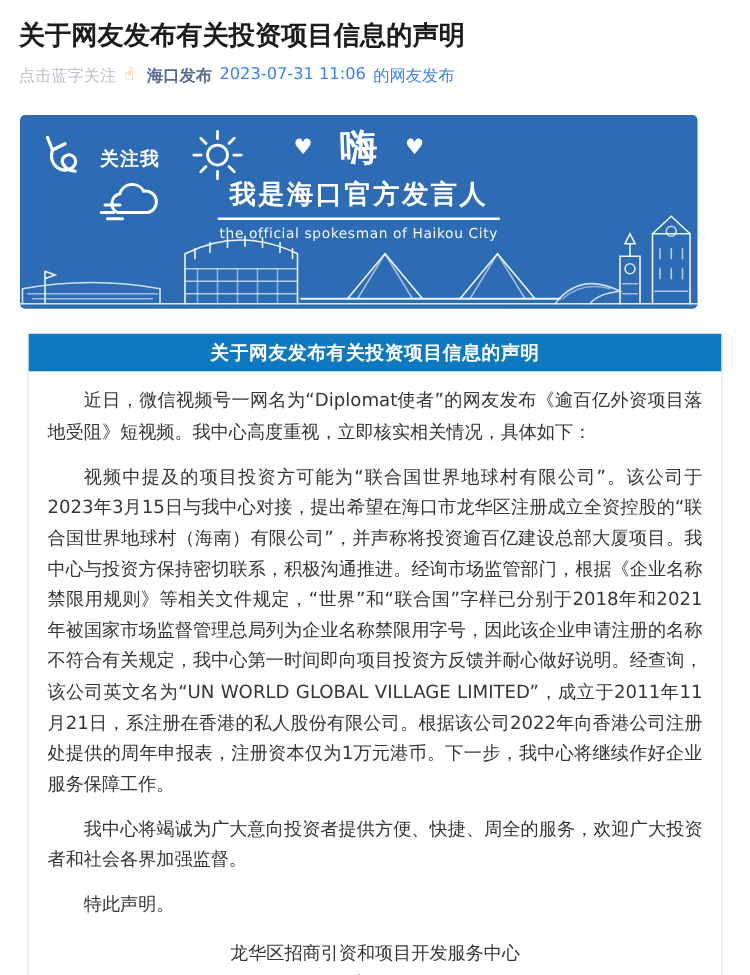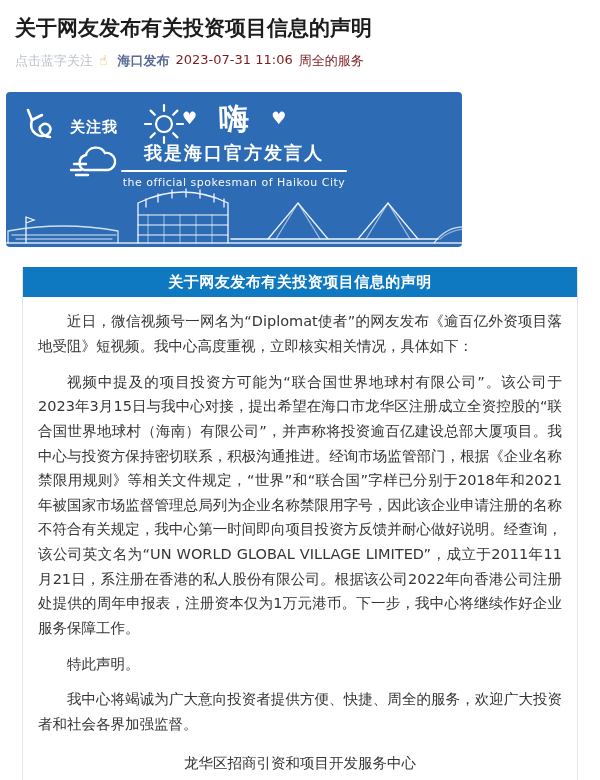--- a/index.html
+++ b/index.html
@@ -12,39 +12,39 @@
   .page-title{
     margin:0;font-size:21px;line-height:1.35;font-weight:bold;color:#1c1c1c;
   }
   .meta-row{
     margin-top:10px;display:flex;gap:6px;
     font-size:13px;color:#9aa0a8;white-space:nowrap;
   }
   .follow-hint{color:#bcc2ca;}
   .point-emoji{color:#f0a93c;font-size:14px;}
   .account-name{color:#576b95;font-weight:700;margin-left:4px;}
-  .pub-time,.pub-loc{color:#7f1d1d;}
+  .pub-time,.pub-loc{color:#3b82f6;}
 
   
   .banner{
-    position:relative;margin:22px 13px 0 6px;width:456px;height:155px;
+    position:relative;margin:22px 13px 0 16px;width:542px;height:155px;
     background:#2d6cb5;border-radius:4px;overflow:hidden;color:#ffffff;
   }
   .banner .follow-group{position:absolute;left:16px;top:14px;display:flex;align-items:flex-start;gap:2px;}
   .banner .follow-label{font-size:15px;font-weight:bold;margin-top:12px;letter-spacing:1px;}
   .banner .sun{position:absolute;left:136px;top:10px;}
   .banner .cloud{position:absolute;left:62px;top:52px;}
   .banner .center-block{
     position:absolute;left:0;right:0;top:10px;text-align:center;
   }
   .hi-row{display:flex;align-items:center;justify-content:center;gap:22px;}
   .hi-heart{font-size:17px;line-height:1;}
   .hi-text{font-size:30px;font-weight:bold;line-height:1.1;transform:rotate(-2deg);}
   .banner-main-title{
-    margin-top:6px;font-size:18px;font-weight:bold;letter-spacing:2px;
+    margin-top:6px;font-size:21px;font-weight:bold;letter-spacing:2px;
   }
   .banner-underline{width:226px;height:2px;background:#ffffff;margin:5px auto 4px auto;border-radius:1px;}
   .banner-subtitle{font-size:11px;opacity:.95;letter-spacing:.5px;}
   .skyline{position:absolute;left:0;bottom:0;width:574px;height:78px;display:block;opacity:.92;}
 
   
   .statement-box{
     margin:20px 22px 0 22px;width:556px;box-sizing:border-box;
     background:#ffffff;border:1px solid #dfe6ec;border-top:none;
   }
@@ -61,21 +61,21 @@
 </head>
 <body>
 
 <div class="article-header">
   <h1 class="page-title">关于网友发布有关投资项目信息的声明</h1>
   <div class="meta-row">
     <span class="follow-hint">点击蓝字关注</span>
     <span class="point-emoji">☝</span>
     <span class="account-name">海口发布</span>
     <span class="pub-time">2023-07-31 11:06</span>
-    <span class="pub-loc">周全的服务</span>
+    <span class="pub-loc">的网友发布</span>
   </div>
 </div>
 
 <div class="banner">
   <div class="follow-group">
     <span>
       <svg width="46" height="44" viewBox="0 0 46 44" fill="none" stroke="#ffffff" stroke-width="2.6" stroke-linecap="round">
         <path d="M10 14 C6 26, 18 34, 26 28 C32 23, 26 15, 20 19 C15 22, 19 30, 28 31"></path>
         <path d="M10 14 L6 4"></path>
           <path d="M10 14 L20 9"></path>
@@ -143,18 +143,18 @@
     <path d="M549 4 a8 5 0 0 1 16 0 z M544 10 h26" stroke-opacity=".9"></path>
     <path d="M544 22 h26 M544 34 h26 M544 46 h26 M544 58 h26 M553 10 v64 M562 10 v64" stroke-opacity=".55"></path>
   </svg>
 </div>
 
 <div class="statement-box">
   <div class="statement-bar">关于网友发布有关投资项目信息的声明</div>
   <div class="statement-body">
     <p class="para">近日，微信视频号一网名为“Diplomat使者”的网友发布《逾百亿外资项目落地受阻》短视频。我中心高度重视，立即核实相关情况，具体如下：</p>
     <p class="para">视频中提及的项目投资方可能为“联合国世界地球村有限公司”。该公司于2023年3月15日与我中心对接，提出希望在海口市龙华区注册成立全资控股的“联合国世界地球村（海南）有限公司”，并声称将投资逾百亿建设总部大厦项目。我中心与投资方保持密切联系，积极沟通推进。经询市场监管部门，根据《企业名称禁限用规则》等相关文件规定，“世界”和“联合国”字样已分别于2018年和2021年被国家市场监督管理总局列为企业名称禁限用字号，因此该企业申请注册的名称不符合有关规定，我中心第一时间即向项目投资方反馈并耐心做好说明。经查询，该公司英文名为“UN WORLD GLOBAL VILLAGE LIMITED”，成立于2011年11月21日，系注册在香港的私人股份有限公司。根据该公司2022年向香港公司注册处提供的周年申报表，注册资本仅为1万元港币。下一步，我中心将继续作好企业服务保障工作。</p>
+    <p class="para">我中心将竭诚为广大意向投资者提供方便、快捷、周全的服务，欢迎广大投资者和社会各界加强监督。</p>
     <p class="para">特此声明。</p>
-    <p class="para">我中心将竭诚为广大意向投资者提供方便、快捷、周全的服务，欢迎广大投资者和社会各界加强监督。</p>
     <div class="signature">龙华区招商引资和项目开发服务中心</div>
     <div class="sign-date">2023年7月31日</div>
   </div>
 </div>
 
 </body></html>

